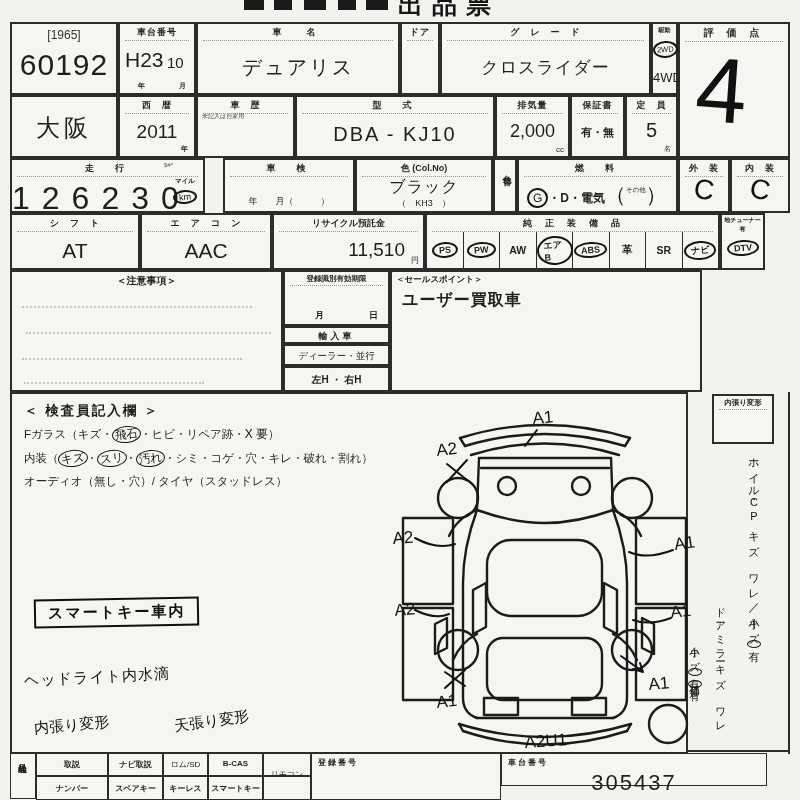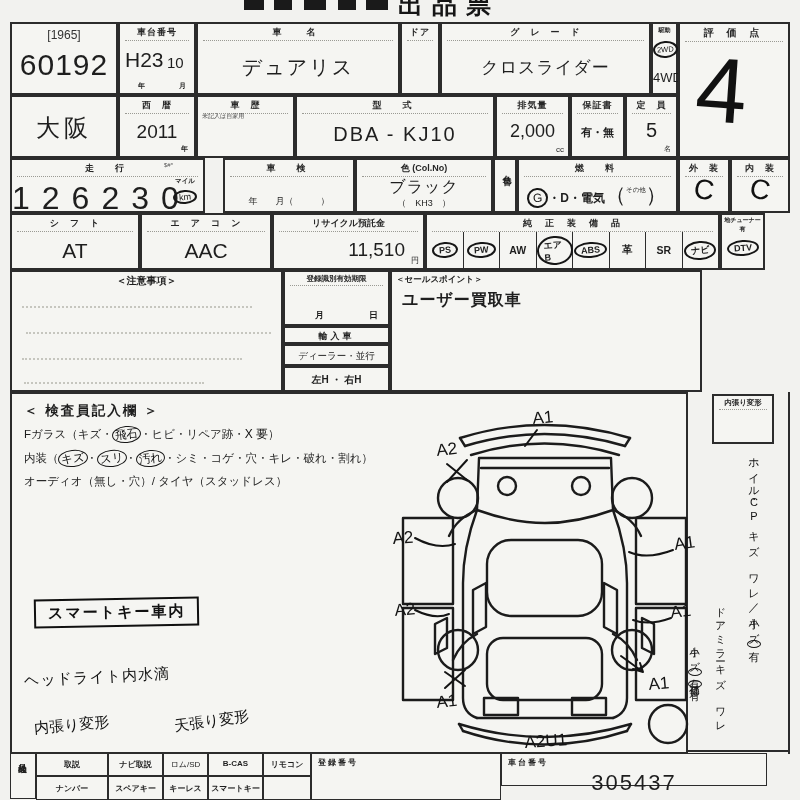--- a/index.html
+++ b/index.html
@@ -338,21 +338,21 @@
 <div class="box thin" style="left:108px;top:753px;width:55px;height:23px">
     <div class="cv" style="top:5px;font-size:8px;font-weight:bold">ナビ取説</div>
   </div>
 <div class="box thin" style="left:163px;top:753px;width:45px;height:23px">
     <div class="cv" style="top:5px;font-size:8px;font-weight:normal">ロム/SD</div>
   </div>
 <div class="box thin" style="left:208px;top:753px;width:55px;height:23px">
     <div class="cv" style="top:5px;font-size:8px;font-weight:bold">B-CAS</div>
   </div>
 <div class="box thin" style="left:263px;top:753px;width:48px;height:23px">
-    <div class="cv" style="top:5px;font-size:8px;font-weight:bold">リモコン</div>
+    <div class="cv" style="top:15px;font-size:8px;font-weight:normal">リモコン</div>
   </div>
 
 <div class="box thin" style="left:36px;top:776px;width:72px;height:24px">
     <div class="cv" style="top:6px;font-size:8px;font-weight:bold">ナンバー</div>
   </div>
 <div class="box thin" style="left:108px;top:776px;width:55px;height:24px">
     <div class="cv" style="top:6px;font-size:8px;font-weight:bold">スペアキー</div>
   </div>
 <div class="box thin" style="left:163px;top:776px;width:45px;height:24px">
     <div class="cv" style="top:6px;font-size:8px;font-weight:bold">キーレス</div>

